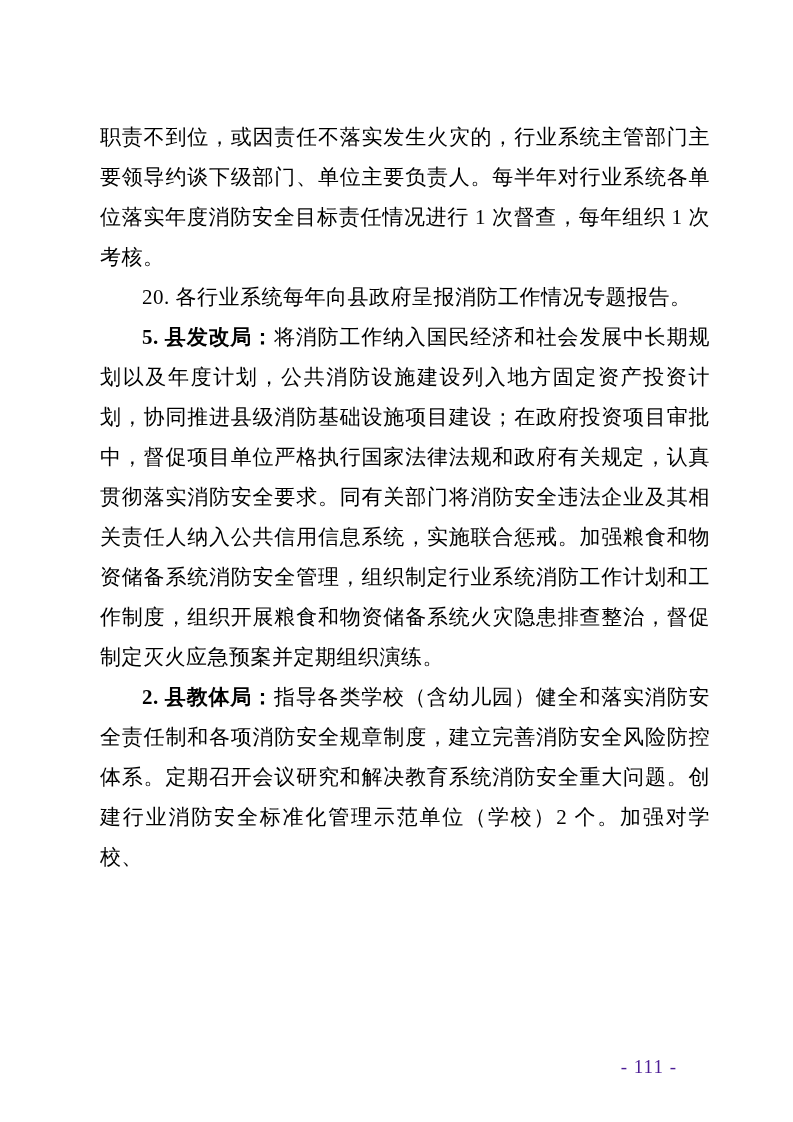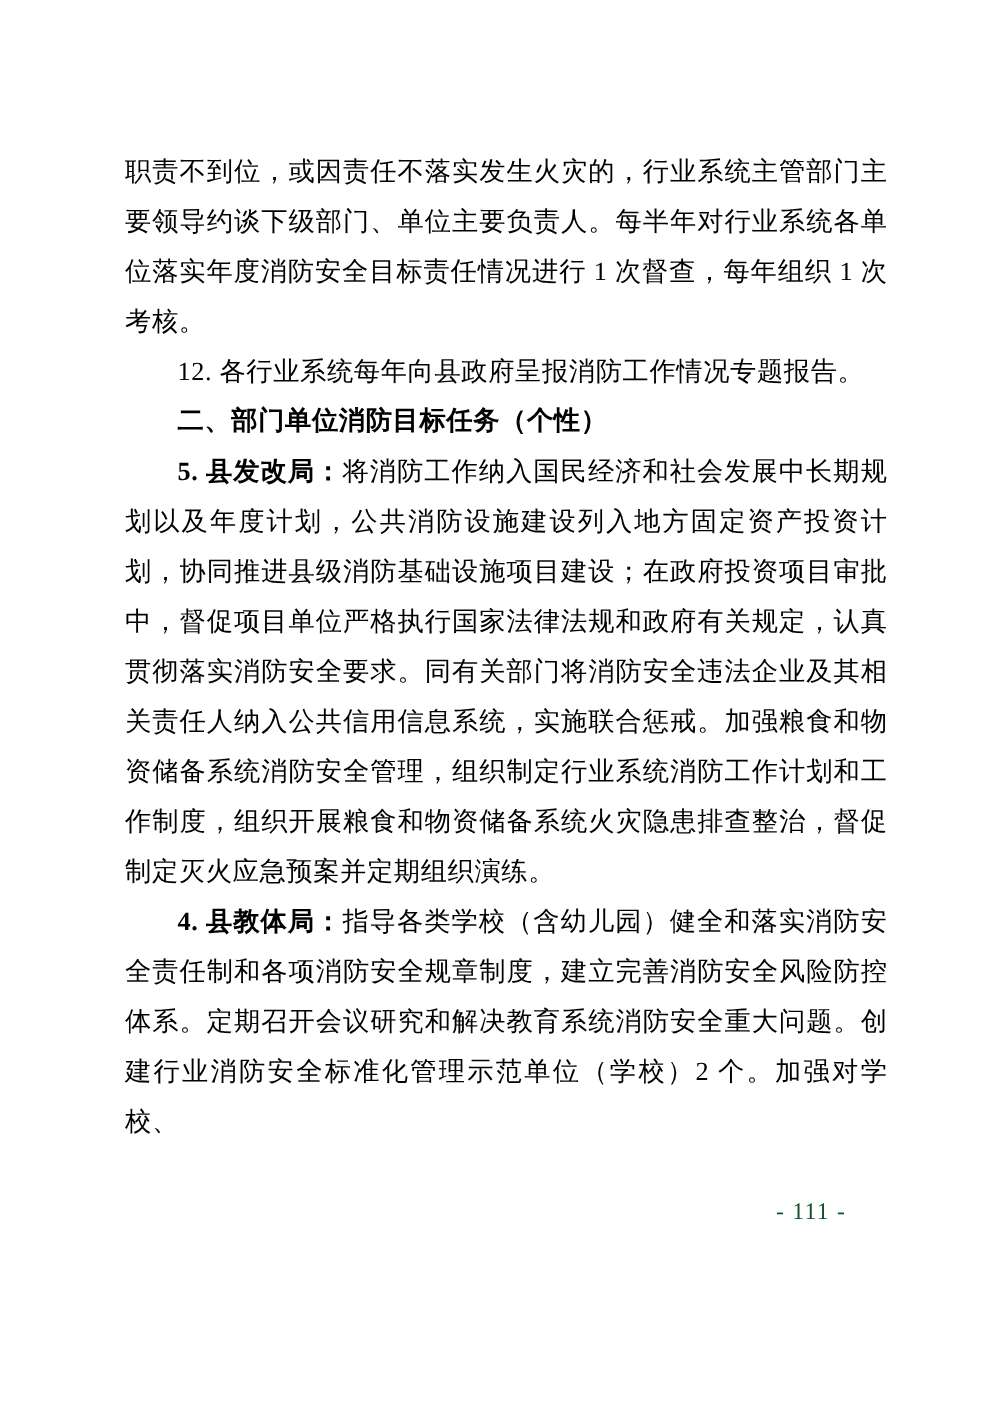--- a/index.html
+++ b/index.html
@@ -44,44 +44,43 @@
   .para-heading {
     font-family: "Liberation Sans", "DejaVu Sans", sans-serif;
     font-weight: 700;
     text-align: left !important;
   }
   .lead-bold {
     font-weight: 700;
   }
   .page-number {
     position: absolute;
-    top: 958px;
+    top: 1055px;
     right: 116px;
     font-size: 19px;
     line-height: 24px;
     letter-spacing: 1px;
-    color: #14532d;
+    color: #4c1d95;
     font-family: "Liberation Serif", "DejaVu Serif", serif;
   }
 </style>
 </head>
 <body>
 
 <div class="doc-page">
 
   <div class="text-block">
 
     <p class="no-indent">职责不到位，或因责任不落实发生火灾的，行业系统主管部门主要领导约谈下级部门、单位主要负责人。每半年对行业系统各单位落实年度消防安全目标责任情况进行 1 次督查，每年组织 1 次考核。</p>
 
-    <p>12. 各行业系统每年向县政府呈报消防工作情况专题报告。</p>
+    <p>20. 各行业系统每年向县政府呈报消防工作情况专题报告。</p>
 
-    <p class="para-heading">二、部门单位消防目标任务（个性）</p>
 
 
     <p><span class="lead-bold">5. 县发改局：</span><span>将消防工作纳入国民经济和社会发展中长期规划以及年度计划，公共消防设施建设列入地方固定资产投资计划，协同推进县级消防基础设施项目建设；在政府投资项目审批中，督促项目单位严格执行国家法律法规和政府有关规定，认真贯彻落实消防安全要求。同有关部门将消防安全违法企业及其相关责任人纳入公共信用信息系统，实施联合惩戒。加强粮食和物资储备系统消防安全管理，组织制定行业系统消防工作计划和工作制度，组织开展粮食和物资储备系统火灾隐患排查整治，督促制定灭火应急预案并定期组织演练。</span></p>
 
-    <p><span class="lead-bold">4. 县教体局：</span><span>指导各类学校（含幼儿园）健全和落实消防安全责任制和各项消防安全规章制度，建立完善消防安全风险防控体系。定期召开会议研究和解决教育系统消防安全重大问题。创建行业消防安全标准化管理示范单位（学校）2 个。加强对学校、</span></p>
+    <p><span class="lead-bold">2. 县教体局：</span><span>指导各类学校（含幼儿园）健全和落实消防安全责任制和各项消防安全规章制度，建立完善消防安全风险防控体系。定期召开会议研究和解决教育系统消防安全重大问题。创建行业消防安全标准化管理示范单位（学校）2 个。加强对学校、</span></p>
 
   </div>
 
   <div class="page-number">- 111 -</div>
 
 </div>
 
 </body></html>

